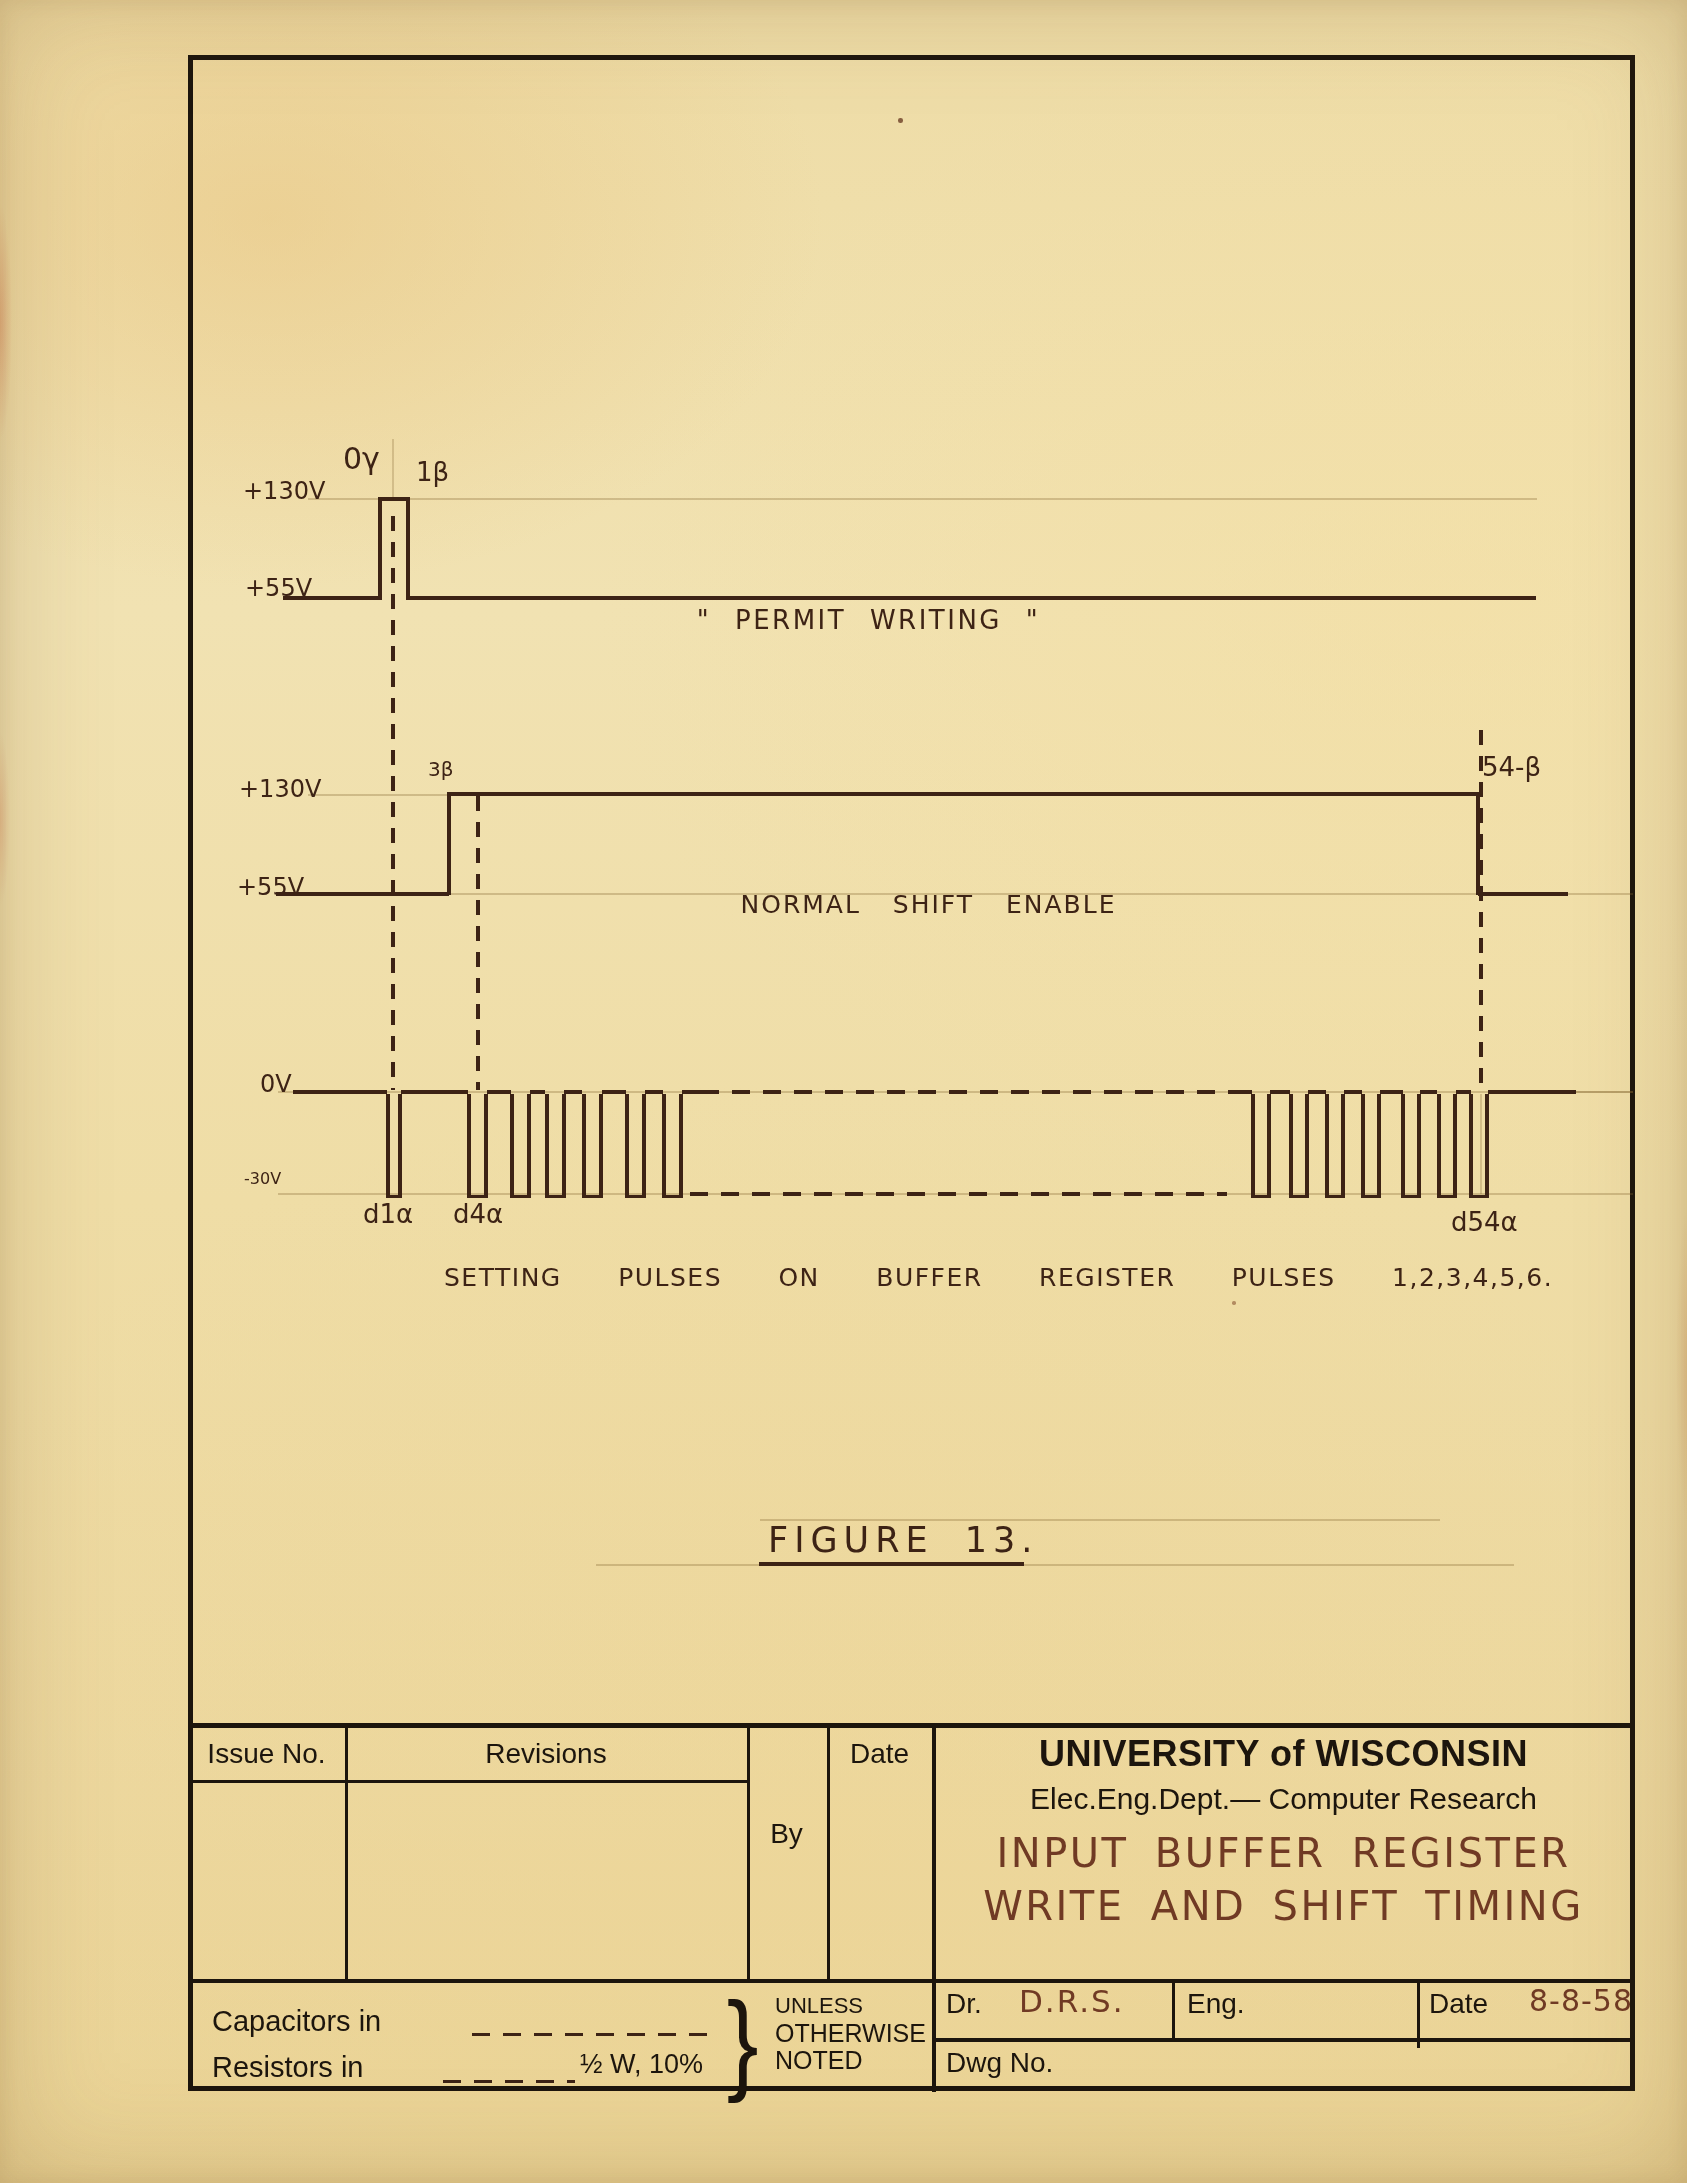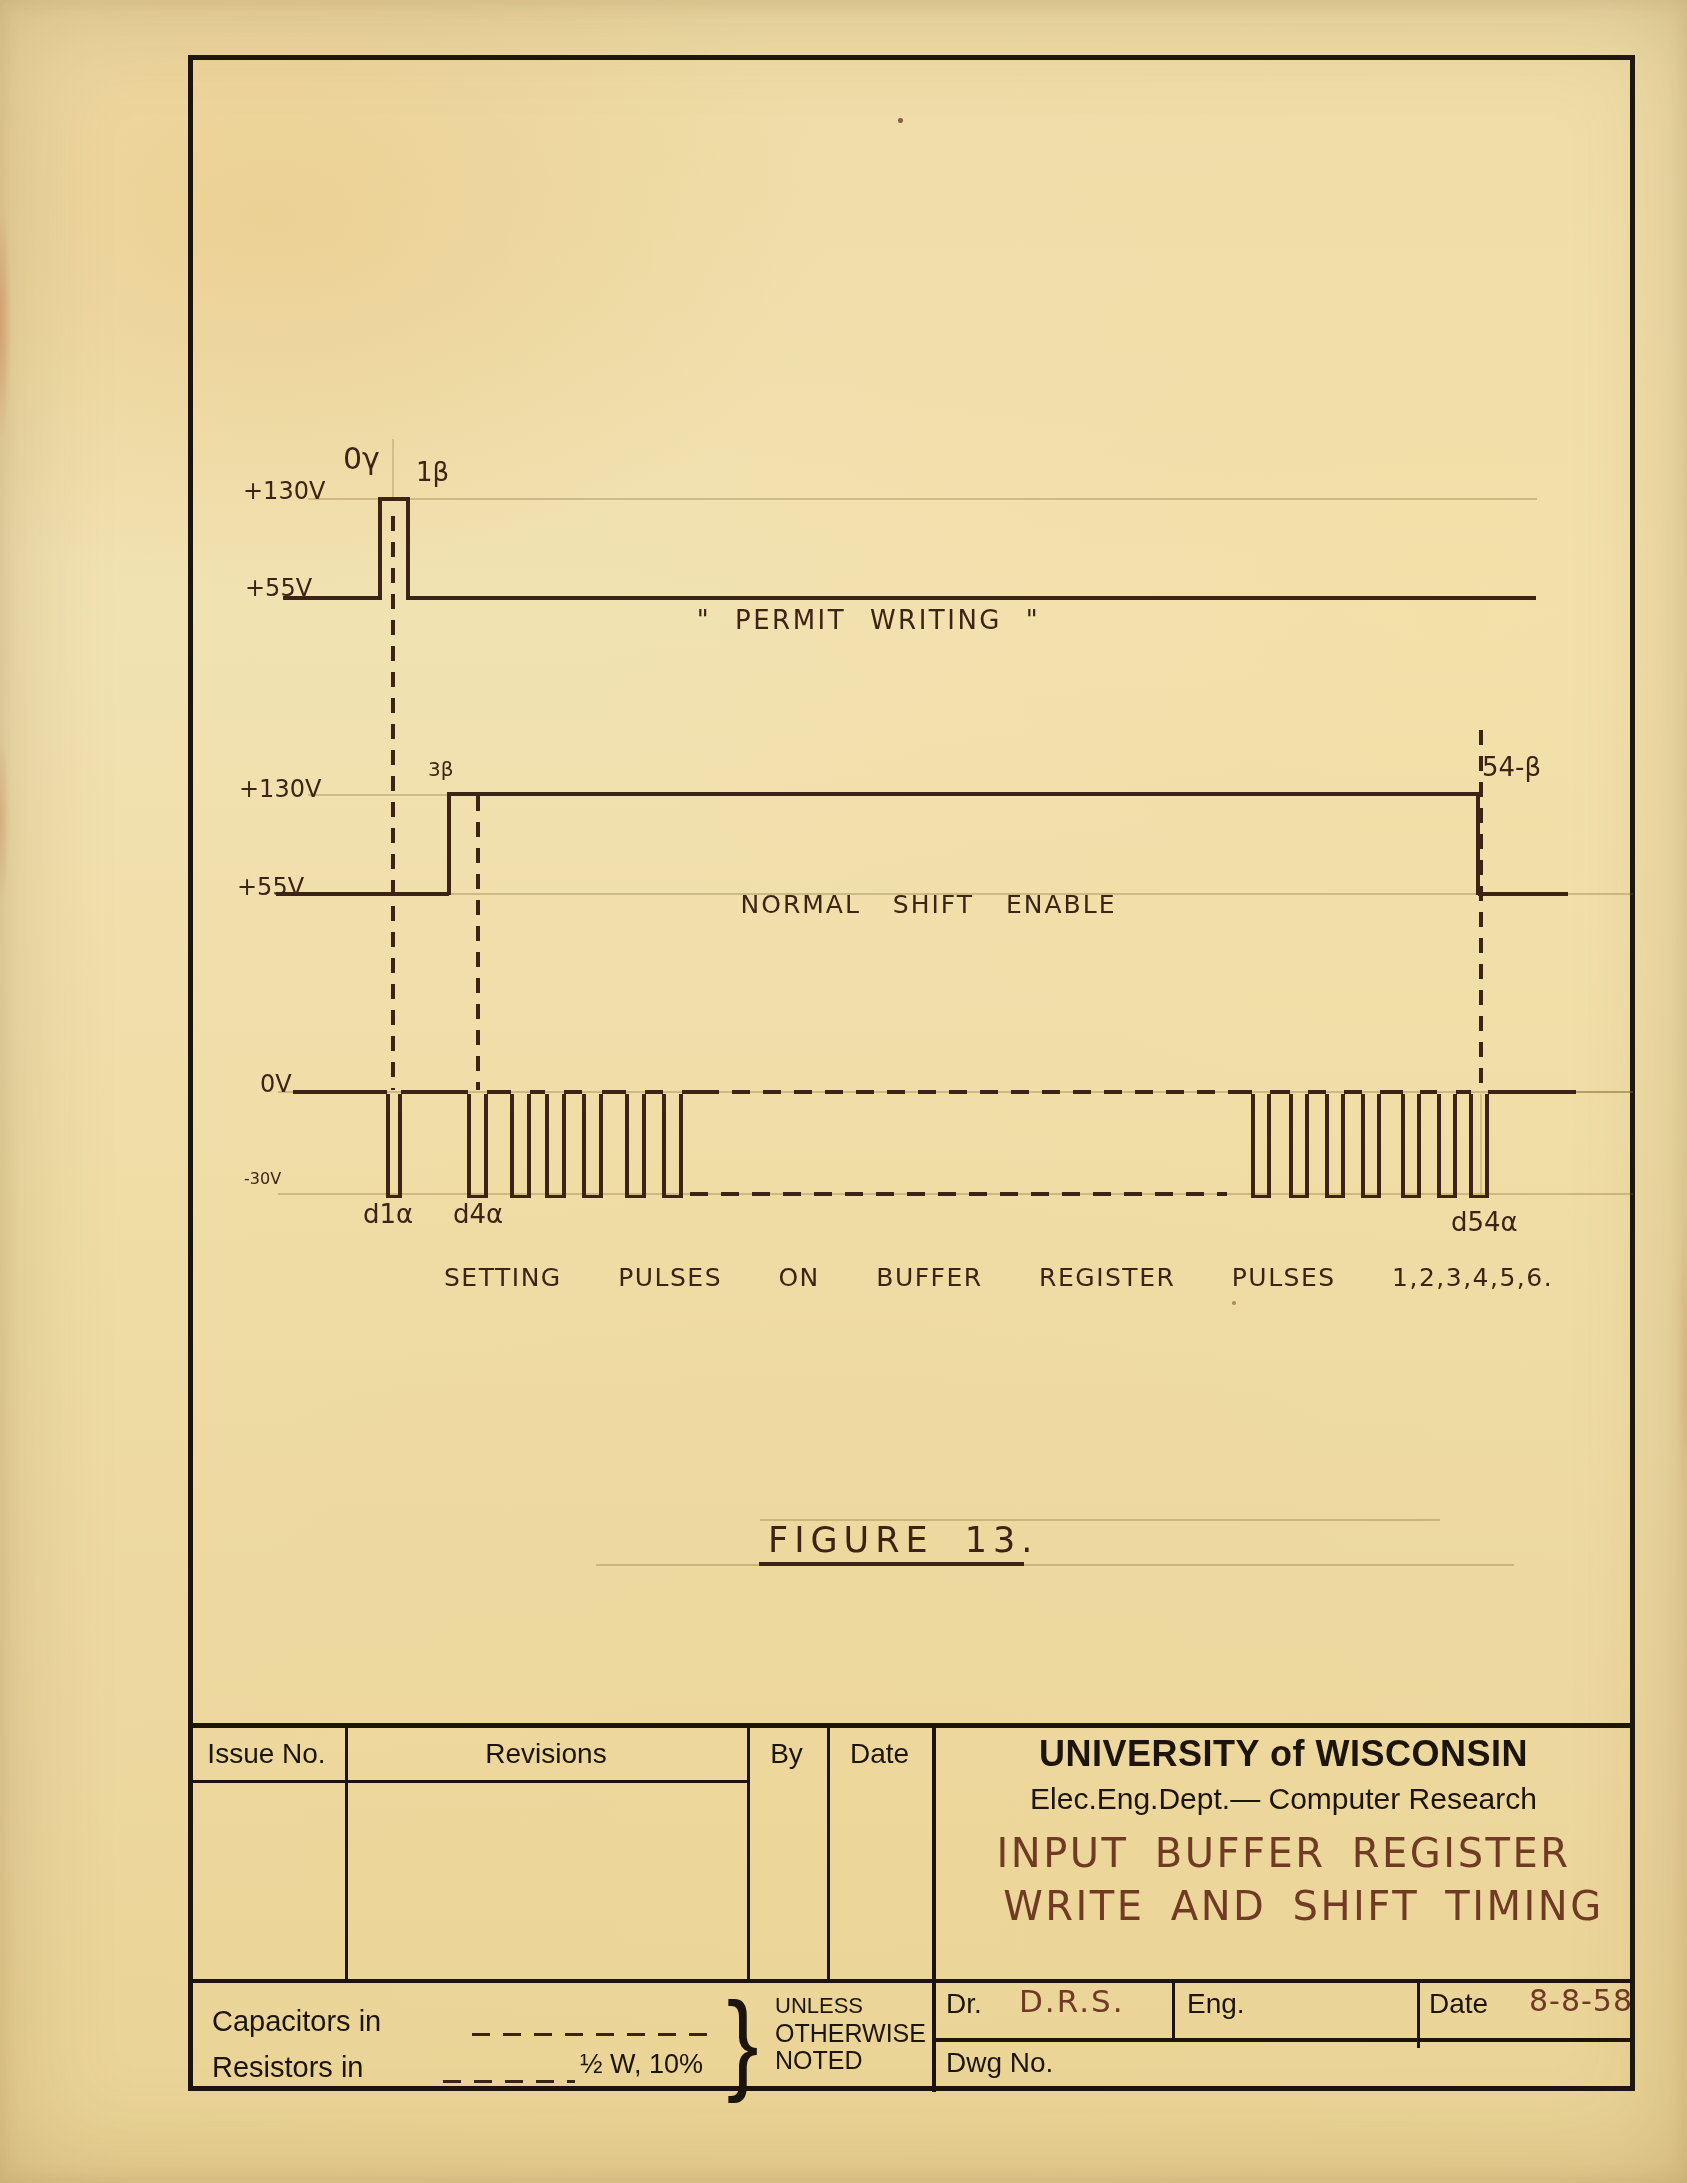--- a/index.html
+++ b/index.html
@@ -130,27 +130,27 @@
   <div class="txt hand" style="left:244px;top:1171px;font-size:16px;">-30V</div>
   <div class="txt hand" style="left:363px;top:1201px;font-size:26px;">d1α</div>
   <div class="txt hand" style="left:453px;top:1201px;font-size:26px;">d4α</div>
   <div class="txt hand" style="left:1451px;top:1209px;font-size:26px;">d54α</div>
   <div class="txt hand" style="left:444px;top:1265px;font-size:25px;letter-spacing:1.5px;word-spacing:47px;">SETTING PULSES ON BUFFER REGISTER PULSES 1,2,3,4,5,6.</div>
 
   <div class="txt hand" style="left:768px;top:1523px;font-size:35px;letter-spacing:6px;word-spacing:14px;">FIGURE  13.</div>
 
   <div class="txt print ctr" style="left:188px;top:1740px;width:157px;font-size:28px;">Issue No.</div>
   <div class="txt print ctr" style="left:345px;top:1740px;width:402px;font-size:28px;">Revisions</div>
-  <div class="txt print ctr" style="left:747px;top:1740px;width:79px;font-size:28px;">By</div>
+  <div class="txt print ctr" style="left:747px;top:1820px;width:79px;font-size:28px;">By</div>
   <div class="txt print ctr" style="left:827px;top:1740px;width:105px;font-size:28px;">Date</div>
 
   <div class="txt print ctr" style="left:932px;top:1736px;width:703px;font-size:36px;font-weight:bold;letter-spacing:0.5px;">UNIVERSITY of WISCONSIN</div>
   <div class="txt print ctr" style="left:932px;top:1784px;width:703px;font-size:30px;">Elec.Eng.Dept.— Computer Research</div>
   <div class="txt hand brown ctr" style="left:932px;top:1833px;width:703px;font-size:40px;letter-spacing:2.5px;word-spacing:11px;">INPUT  BUFFER  REGISTER</div>
-  <div class="txt hand brown ctr" style="left:932px;top:1886px;width:703px;font-size:40px;letter-spacing:2.5px;word-spacing:11px;padding-left:20px;">WRITE  AND  SHIFT  TIMING</div>
+  <div class="txt hand brown ctr" style="left:932px;top:1886px;width:703px;font-size:40px;letter-spacing:2.5px;word-spacing:11px;">WRITE  AND  SHIFT  TIMING</div>
 
   <div class="txt print" style="left:946px;top:1990px;font-size:28px;">Dr.</div>
   <div class="txt hand brown" style="left:1019px;top:1986px;font-size:31px;letter-spacing:2px;">D.R.S.</div>
   <div class="txt print" style="left:1187px;top:1990px;font-size:28px;">Eng.</div>
   <div class="txt print" style="left:1429px;top:1990px;font-size:28px;">Date</div>
   <div class="txt hand brown" style="left:1529px;top:1986px;font-size:30px;letter-spacing:1px;">8-8-58</div>
   <div class="txt print" style="left:946px;top:2049px;font-size:28px;">Dwg No.</div>
 
   <div class="txt print" style="left:212px;top:2007px;font-size:29px;">Capacitors in</div>
   <div class="txt print" style="left:212px;top:2053px;font-size:29px;">Resistors in</div>

